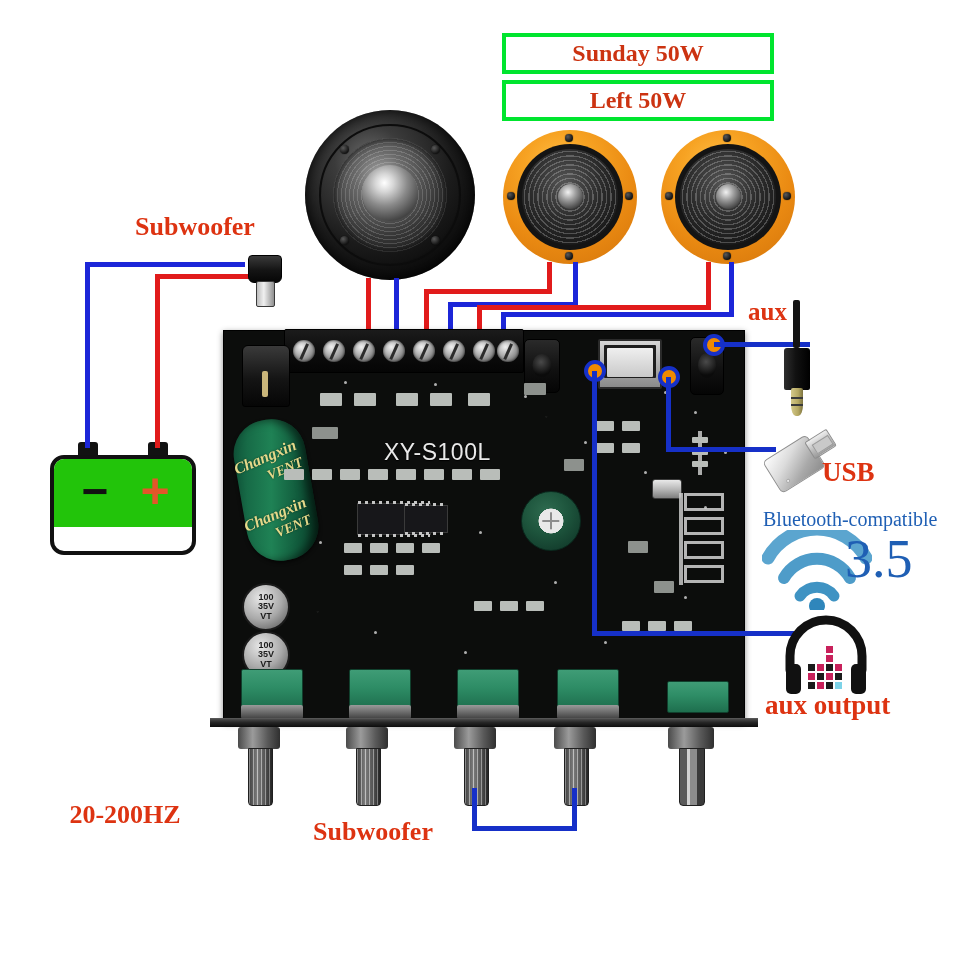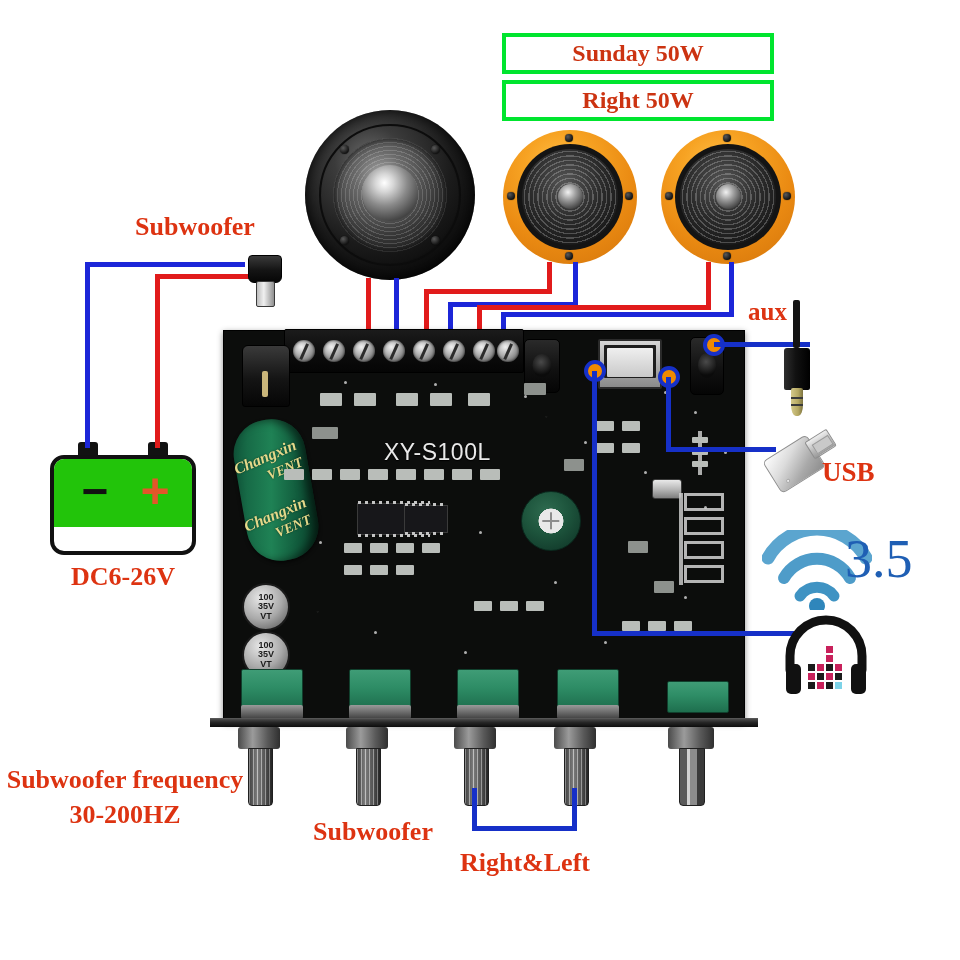--- a/index.html
+++ b/index.html
@@ -321,21 +321,21 @@
 </style>
 </head>
 <body>
 
 <div id="stage">
 
   <div class="pw-box" style="left:502px; top:33px; width:272px; height:41px; font-size:24px;">
     <span>Sunday 50W</span>
   </div>
   <div class="pw-box" style="left:502px; top:80px; width:272px; height:41px; font-size:24px;">
-    <span>Right   50W</span>
+    <span>Left   50W</span>
   </div>
 
   <div class="lbl" style="left:135px; top:212px; font-size:26px;">Subwoofer</div>
 
   <div class="spk spk-sub" style="left:305px; top:110px; width:170px; height:170px;">
     <div class="rim"></div>
     <div class="ring2" style="left:14px; top:14px; right:14px; bottom:14px;"></div>
     <div class="cone" style="left:28px; top:28px; right:28px; bottom:28px;"></div>
     <div class="dust" style="left:57px; top:55px; width:56px; height:56px;"></div>
     <div class="screw" style="left:35px; top:35px;"></div>
@@ -385,21 +385,20 @@
   <div class="w b" style="left:501px; top:312px; width:233px; height:5px;"></div>
   <div class="w b" style="left:501px; top:312px; width:5px; height:21px;"></div>
 
   <div class="bat-term" style="left:78px; top:442px;"></div>
   <div class="bat-term" style="left:148px; top:442px;"></div>
   <div class="bat-body" style="left:50px; top:455px; width:146px; height:100px;">
     <div class="bat-green"></div>
   </div>
   <div class="sym" style="left:72px; top:468px; width:46px; text-align:center; color:#111; font-size:46px; font-family:'Liberation Sans', sans-serif;">−</div>
   <div class="sym" style="left:132px; top:466px; width:46px; text-align:center; color:#e2572a; font-size:50px; font-family:'Liberation Sans', sans-serif;">+</div>
-  <div class="lbl c" style="left:40px; top:562px; width:166px; font-size:26px;">DC6-26V</div>
 
   <div class="w b" style="left:85px; top:262px; width:5px; height:186px;"></div>
   <div class="w b" style="left:85px; top:262px; width:160px; height:5px;"></div>
   <div class="w r" style="left:155px; top:274px; width:5px; height:174px;"></div>
   <div class="w r" style="left:155px; top:274px; width:95px; height:5px;"></div>
 
   <div class="dc-jack" style="left:248px; top:255px; width:34px; height:28px;"></div>
   <div class="abs" style="left:256px; top:281px; width:19px; height:26px; border-radius:2px;
               background:linear-gradient(90deg,#bdbdbd,#f0f0f0 40%,#8f8f8f); border:1px solid #3a3a3a;"></div>
 
@@ -591,20 +590,21 @@
   <div class="lbl" style="left:748px; top:298px; font-size:25px;">aux</div>
 
 
   <div class="stick" style="left:765px; top:420px; width:80px; height:70px;">
     <div class="body"></div>
     <div class="conn"></div>
     <div class="dotled"></div>
   </div>
   <div class="lbl" style="left:822px; top:457px; font-size:27px;">USB</div>
 
+  <div class="bt-cap" style="left:763px; top:508px; font-size:20px;">Bluetooth-compatible</div>
   <div class="bt-wrap" style="left:762px; top:530px; width:110px; height:80px;">
     <svg width="110" height="80" viewBox="0 0 110 80" aria-hidden="true">
       <path d="M6,28 A56,56 0 0 1 104,28" fill="none" stroke="#5ba5cf" stroke-width="13" stroke-linecap="round"></path>
       <path d="M22,48 A38,38 0 0 1 88,48" fill="none" stroke="#4e9cc9" stroke-width="12" stroke-linecap="round"></path>
       <path d="M38,66 A21,21 0 0 1 72,66" fill="none" stroke="#3f93c3" stroke-width="11" stroke-linecap="round"></path>
       <circle cx="55" cy="76" r="8" fill="#2f86bb"></circle>
     </svg>
   </div>
   <div class="bt-ver" style="left:845px; top:528px; font-size:54px;">3.5</div>
 
@@ -624,22 +624,21 @@
         <rect x="46" y="56" width="7" height="7" fill="#1b1b1b"></rect>
         <rect x="46" y="47" width="7" height="7" fill="#c8215b"></rect>
         <rect x="46" y="38" width="7" height="7" fill="#c8215b"></rect>
         <rect x="55" y="74" width="7" height="7" fill="#7dd3e8"></rect>
         <rect x="55" y="65" width="7" height="7" fill="#1b1b1b"></rect>
         <rect x="55" y="56" width="7" height="7" fill="#c8215b"></rect>
         <rect x="37" y="56" width="7" height="7" fill="#c8215b"></rect>
       </g>
     </svg>
   </div>
-
-  <div class="lbl c" style="left:0px; top:765px; width:250px; font-size:26px;">Subwoofer frequency</div>
-  <div class="lbl c" style="left:0px; top:800px; width:250px; font-size:26px;">30-200HZ</div>
+  <div class="lbl" style="left:765px; top:690px; font-size:27px;">aux output</div>
+
+  <div class="lbl c" style="left:0px; top:800px; width:250px; font-size:26px;">20-200HZ</div>
 
   <div class="lbl c" style="left:288px; top:817px; width:170px; font-size:26px;">Subwoofer</div>
 
-  <div class="lbl c" style="left:444px; top:848px; width:162px; font-size:26px;">Right&amp;Left</div>
 
 
 </div>
 
 </body></html>

